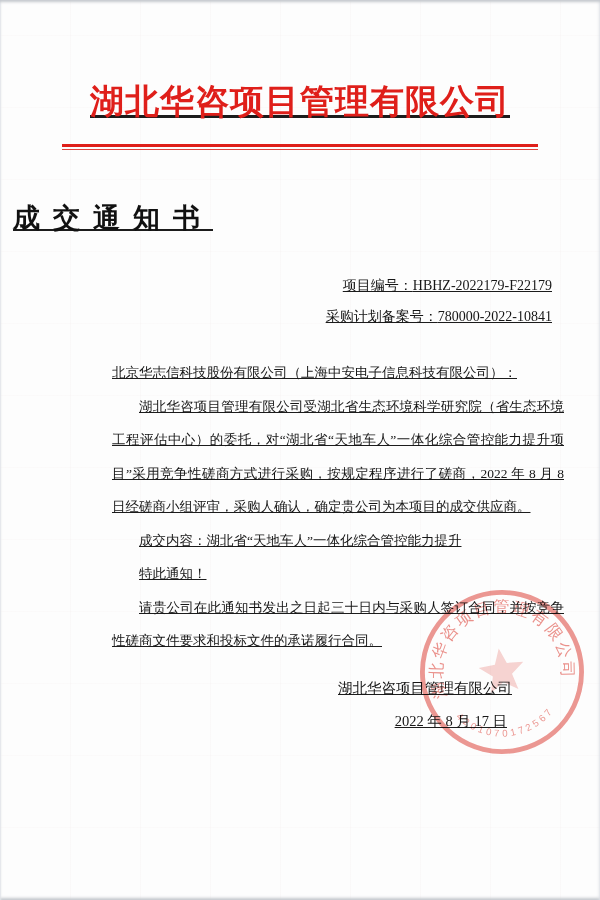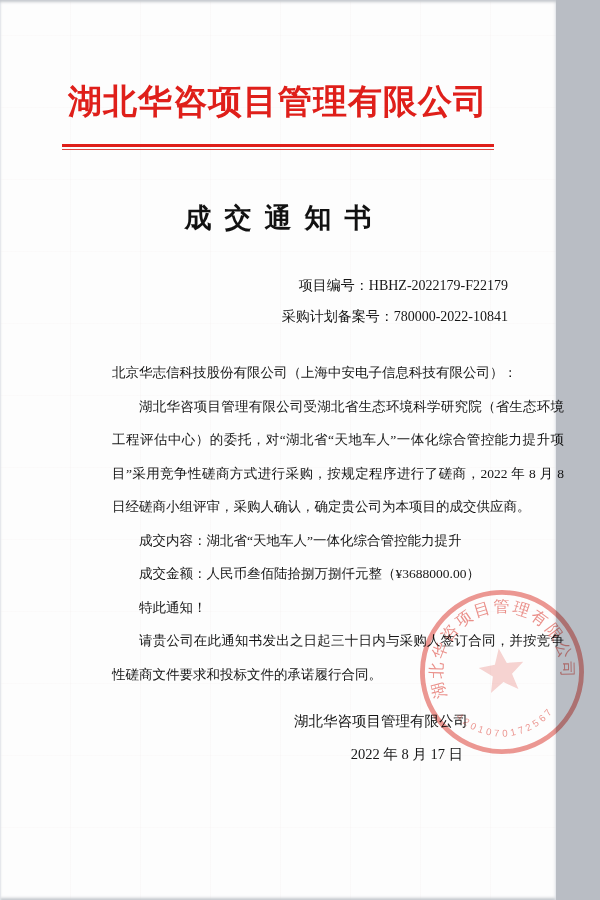--- a/index.html
+++ b/index.html
@@ -3,51 +3,51 @@
 <meta charset="utf-8">
 <style>
   html,body{margin:0;padding:0;}
   body{
     background:#b9bdc4;
     font-family:"Liberation Serif","DejaVu Serif",serif;
     width:600px;height:900px;overflow:hidden;
   }
   .page{
     position:relative;
-    width:556px;height:900px;
+    width:600px;height:900px;
     background:#fdfdfd;
     box-sizing:border-box;
     color:#1c1c1c;
     box-shadow:
       inset 0 4px 3px -2px #c3c7cd,
       inset 3px 0 2px -2px #e3e6e9,
       inset -3px 0 3px -2px #dfe2e6,
       inset 0 -4px 3px -2px #c3c7cd;
     background-image:
       repeating-linear-gradient(90deg, rgba(225,210,210,0.10) 0 1px, transparent 1px 70px),
       repeating-linear-gradient(0deg, rgba(225,210,210,0.08) 0 1px, transparent 1px 72px);
+    text-decoration: underline;
   }
   .letterhead{
     padding-top:80px;
     text-align:center;
     color:#df1f1a;
     font-size:34px;
     font-weight:bold;
     letter-spacing:1px;
     line-height:44px;
   }
   .double-rule{
     margin:20px 62px 0 62px;
     height:2px;
     border-top:3px solid #df1f1a;
     border-bottom:1.5px solid #e0433d;
   }
   .doc-title{
     margin-top:50px;
-    text-align:center;
     font-size:27px;
     font-weight:bold;
     letter-spacing:13px;
     text-indent:13px; 
     color:#111;
   }
   .meta{
     margin-top:34px;
     padding-right:48px;
     text-align:right;
@@ -118,21 +118,20 @@
     </div>
     <div>
       <span>采购计划备案号：</span><span>780000-2022-10841</span>
     </div>
   </div>
 
   <div class="body-text">
     <p>北京华志信科技股份有限公司（上海中安电子信息科技有限公司）：</p>
     <p class="indent">湖北华咨项目管理有限公司受湖北省生态环境科学研究院（省生态环境工程评估中心）的委托，对“湖北省“天地车人”一体化综合管控能力提升项目”采用竞争性磋商方式进行采购，按规定程序进行了磋商，2022 年 8 月 8 日经磋商小组评审，采购人确认，确定贵公司为本项目的成交供应商。</p>
     <p class="indent">成交内容：湖北省“天地车人”一体化综合管控能力提升</p>
-    <p class="indent">成交金额：人民币叁佰陆拾捌万捌仟元整（¥3688000.00）</p>
     <p class="indent">特此通知！</p>
     <p class="indent">请贵公司在此通知书发出之日起三十日内与采购人签订合同，并按竞争性磋商文件要求和投标文件的承诺履行合同。</p>
   </div>
 
   <div class="signature">
     <div class="sig-company">湖北华咨项目管理有限公司</div>
     <div class="sig-date">2022 年 8 月 17 日</div>
   </div>
 
   <svg class="stamp" viewBox="0 0 160 160" xmlns="http://www.w3.org/2000/svg" aria-hidden="true">

